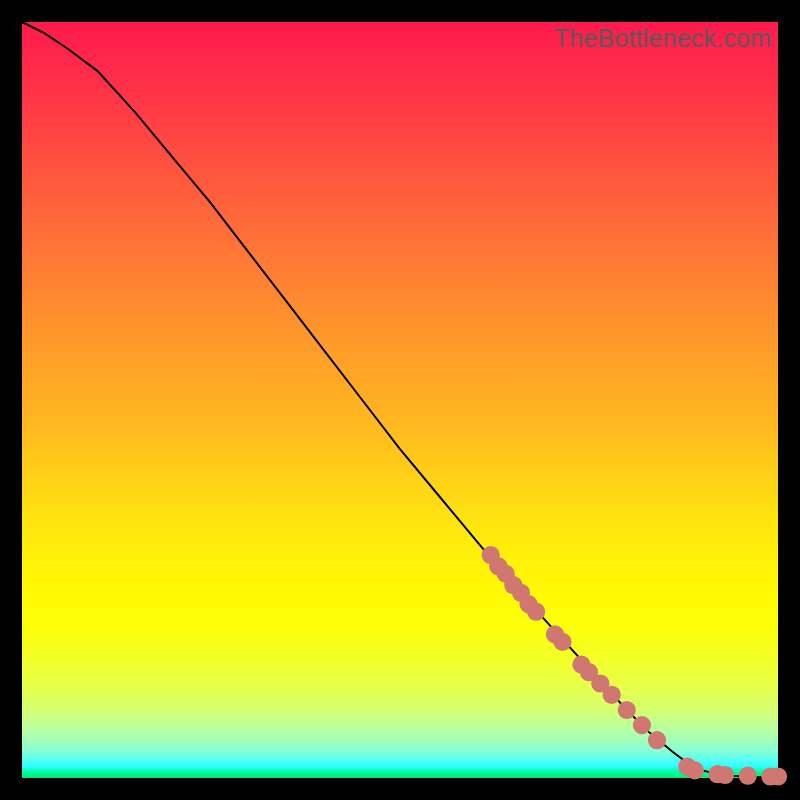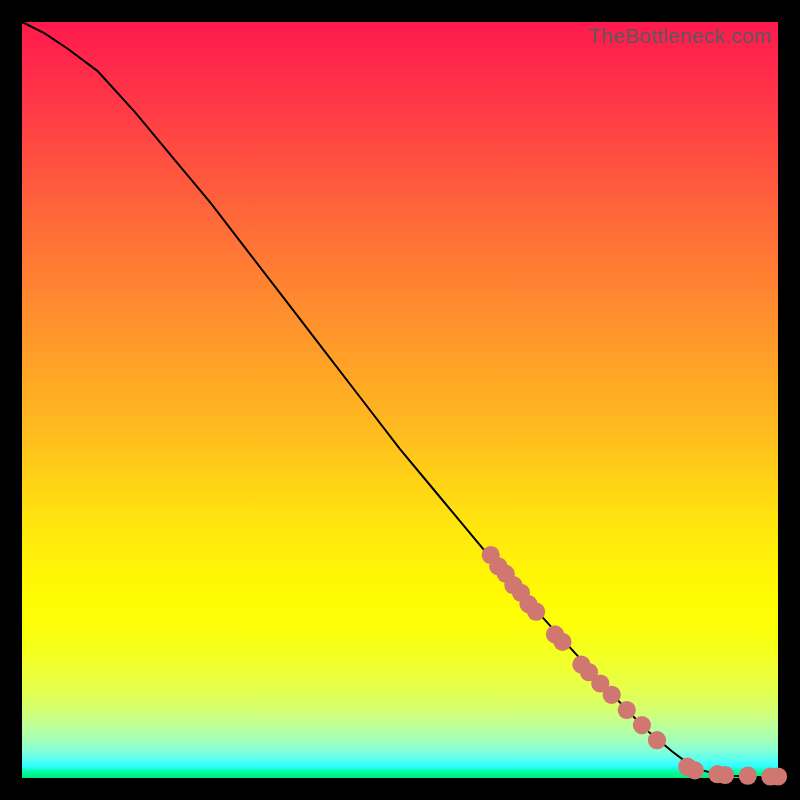--- a/index.html
+++ b/index.html
@@ -49,21 +49,21 @@
       #2cffff 98.5%,
       #00ff9c 99.2%,
       #00e87a 100%
     );
   }
   .watermark {
     position: absolute;
     top: 2px;
     right: 6px;
     color: #555a5c;
-    font-size: 21px;
+    font-size: 25px;
     letter-spacing: 0.2px;
     font-weight: 400;
   }
   svg.curve {
     position: absolute;
     left: 0;
     top: 0;
     width: 756px;
     height: 756px;
     overflow: visible;

